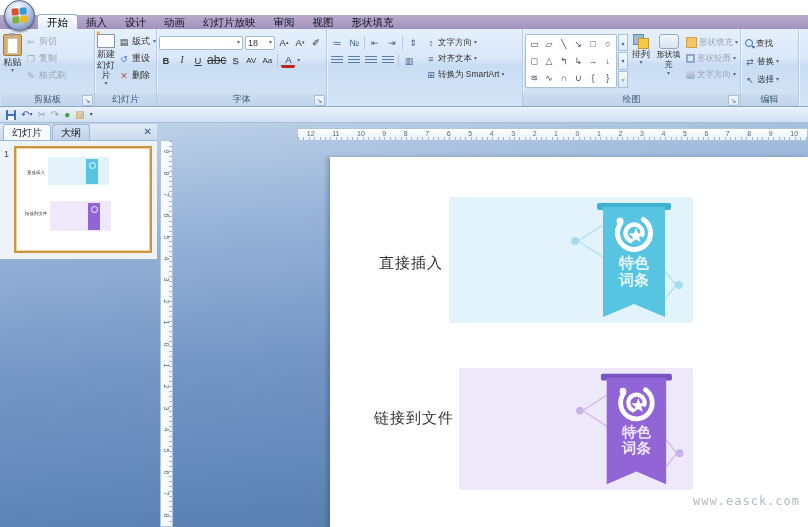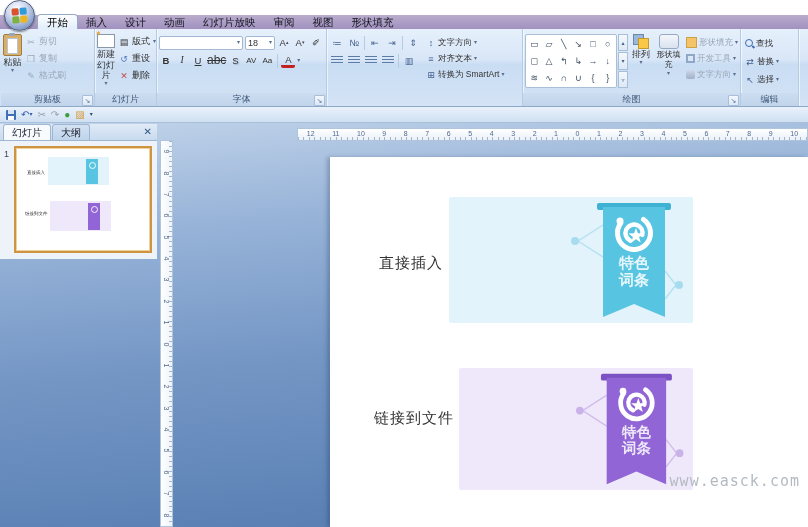--- a/index.html
+++ b/index.html
@@ -162,22 +162,22 @@
   .item-label{position:absolute;font-size:15px;color:#333;letter-spacing:1px;white-space:nowrap;}
   .lbl1{left:49px;top:97px}.lbl2{left:44px;top:252px}
   .promo{position:absolute;}
   .promo1{left:119px;top:40px;width:244px;height:126px;}
   .promo2{left:129px;top:211px;width:234px;height:122px;}
   .promo text{font-family:"Liberation Sans","DejaVu Sans",sans-serif;}
 
   
   .watermark-name{position:absolute;right:2px;top:465px;z-index:30;font-family:"DejaVu Serif",serif;
     font-style:italic;font-weight:bold;font-size:24px;color:#bf3642;letter-spacing:3px;}
-  .watermark-url{position:absolute;right:8px;top:472px;z-index:30;font-family:"DejaVu Sans Mono",monospace;
-    font-size:15px;color:#b3bac2;letter-spacing:1px;}
+  .watermark-url{position:absolute;right:8px;top:494px;z-index:30;font-family:"DejaVu Sans Mono",monospace;
+    font-size:12px;color:#b3bac2;letter-spacing:1px;}
 </style>
 </head>
 <body>
 
 <div class="screen">
 
 
   <div class="office-btn">
     <span class="office-logo">
       <span class="ol1"></span>
@@ -404,21 +404,21 @@
           <span class="arrow">▾</span>
         </div>
         <div class="draw-right">
           <div class="stackbtn disabled">
             <span class="i-fill"></span>
             <span>形状填充</span>
             <span class="arrow">▾</span>
           </div>
           <div class="stackbtn disabled">
             <span class="i-outline"></span>
-            <span>开发工具</span>
+            <span>形状轮廓</span>
             <span class="arrow">▾</span>
           </div>
           <div class="stackbtn disabled">
             <span class="i-effects"></span>
             <span>文字方向</span>
             <span class="arrow">▾</span>
           </div>
         </div>
       </div>
       <div class="rgroup-label">

